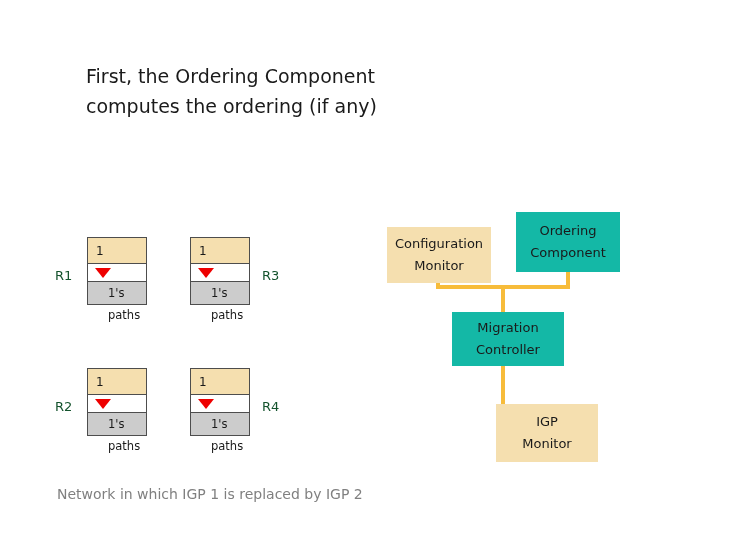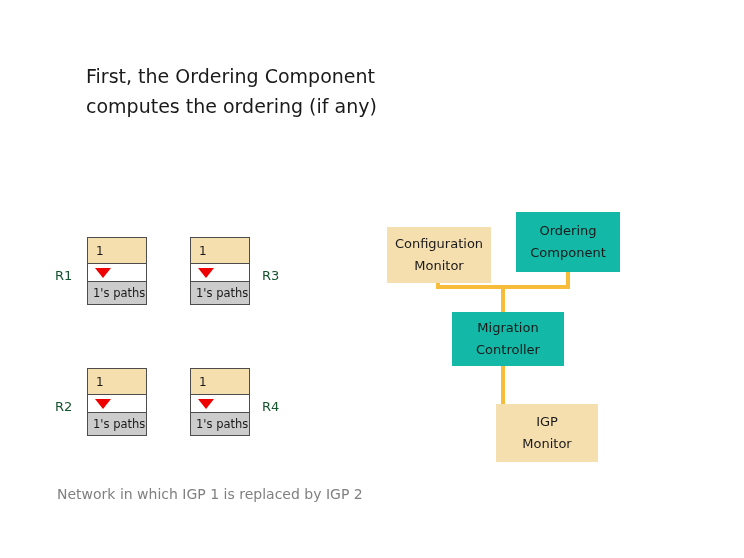--- a/index.html
+++ b/index.html
@@ -66,21 +66,21 @@
     border-left: 8px solid transparent;
     border-right: 8px solid transparent;
     border-top: 10px solid #ee0000;
   }
   .router .seg-bot {
     height: 22px;
     background: #CCCCCC;
     font-size: 11.5px;
     color: #1a1a1a;
     line-height: 22px;
-    padding-left: 5px;
+    padding-left: 20px;
     box-sizing: border-box;
   }
 
   .rlabel {
     position: absolute;
     font-size: 13px;
     color: #14532d;
   }
 
   

